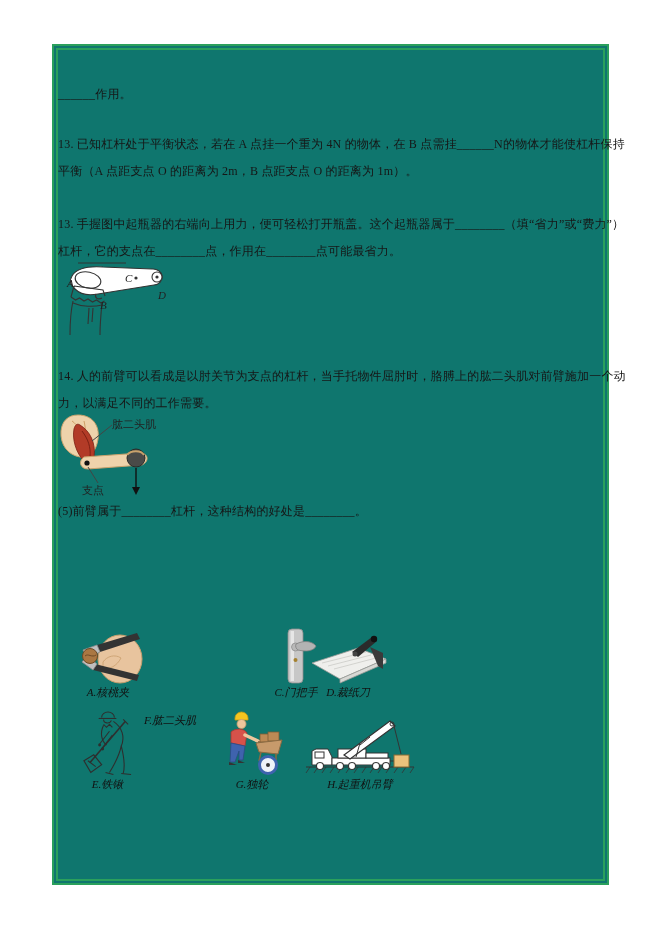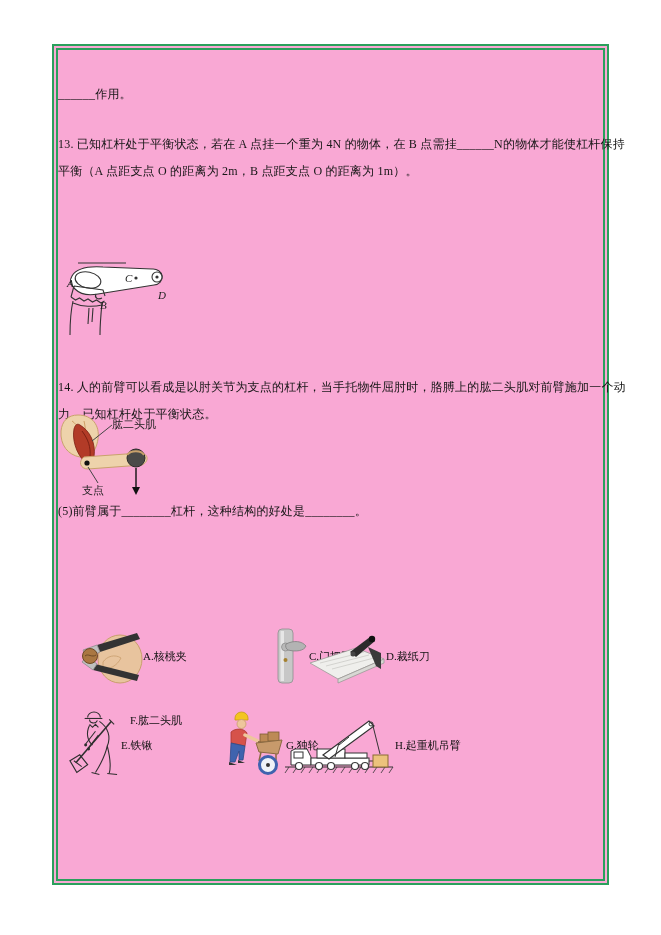--- a/index.html
+++ b/index.html
@@ -1,24 +1,24 @@
 <!DOCTYPE html>
 <html><head>
 <meta charset="utf-8">
 <style>
   html,body{margin:0;padding:0;background:#ffffff;}
   .page{position:relative;width:661px;height:935px;background:#ffffff;overflow:hidden;
         font-family:"Liberation Serif","DejaVu Serif",serif;color:#1b1b1b;}
   .frame{position:absolute;left:52px;top:44px;width:557px;height:841px;
-         border:6px double #2aa05c;box-sizing:border-box;background:#f9a8d4;}
+         border:6px double #2aa05c;box-sizing:border-box;background:#0f766e;}
   .tblock{position:absolute;left:0;width:545px;}
   .tline{font-size:12px;line-height:27px;white-space:nowrap;letter-spacing:.2px;color:#161616;}
   .fig{position:absolute;}
   .fig svg{display:block;}
-  .item{position:absolute;display:flex;flex-direction:row;align-items:center;}
+  .item{position:absolute;display:flex;flex-direction:column;font-style:italic;}
   .imgbox{display:flex;align-items:flex-end;justify-content:center;width:100%;}
   .row1 .imgbox{height:58px;}
   .row2 .imgbox{height:64px;}
   .itemlabel{font-size:11px;line-height:15px;color:#111;white-space:nowrap;text-align:center;}
   svg text{font-family:"Liberation Serif","DejaVu Serif",serif;}
   .figlabel{font-style:italic;}
 </style>
 </head>
 <body>
 
@@ -27,20 +27,24 @@
 
     <div class="tblock" style="top:31px">
       <div class="tline">______作用。</div>
     </div>
 
     <div class="tblock" style="top:81px">
       <div class="tline">13. 已知杠杆处于平衡状态，若在 A 点挂一个重为 4N 的物体，在 B 点需挂______N的物体才能使杠杆保持</div>
       <div class="tline">平衡（A 点距支点 O 的距离为 2m，B 点距支点 O 的距离为 1m）。</div>
     </div>
 
+    <div class="tblock" style="top:161px">
+      <div class="tline">13. 手握图中起瓶器的右端向上用力，便可轻松打开瓶盖。这个起瓶器属于________（填“省力”或“费力”）</div>
+      <div class="tline">杠杆，它的支点在________点，作用在________点可能最省力。</div>
+    </div>
 
     <div class="fig" style="left:0;top:206px">
       <svg width="120" height="82" viewBox="0 0 120 82">
         <g stroke="#333" fill="none" stroke-width="1.1">
           <line x1="20" y1="7" x2="68" y2="7"></line>
 
           <path d="M14,20 C18,13 30,10 45,11 L94,13 A8,7 0 1 1 96,29 L40,38 C30,40 22,38 17,33 C12,28 11,25 14,20 Z" fill="#ffffff"></path>
           <ellipse cx="30" cy="24" rx="13" ry="8" transform="rotate(12 30 24)" fill="#ffffff"></ellipse>
           <path d="M38,38 C36,42 40,44 44,42"></path>
 
@@ -59,23 +63,23 @@
         </g>
         <g fill="#222" font-size="11" class="figlabel">
           <text x="9" y="31">A</text>
           <text x="42" y="53">B</text>
           <text x="67" y="26">C</text>
           <text x="100" y="43">D</text>
         </g>
       </svg>
     </div>
 
-    <div class="tblock" style="top:324px">
+    <div class="tblock" style="top:313px">
       <div class="tline">14. 人的前臂可以看成是以肘关节为支点的杠杆，当手托物件屈肘时，胳膊上的肱二头肌对前臂施加一个动</div>
-      <div class="tline">力，已知杠杆处于平衡状态。</div>
+      <div class="tline">力，以满足不同的工作需要。</div>
     </div>
 
     <div class="fig" style="left:0;top:363px">
       <svg width="115" height="92" viewBox="0 0 115 92">
 
         <path d="M20,2 C34,2 42,12 40,26 C38,40 30,46 22,44 C10,42 2,32 3,18 C4,8 10,2 20,2 Z" fill="#eed3ab" stroke="#c9a26c" stroke-width="1"></path>
         <path d="M14,8 C20,12 24,20 22,30 M26,8 C28,16 28,24 24,34" stroke="#cf9f66" fill="none" stroke-width="1"></path>
 
         <path d="M22,12 C32,18 38,30 36,44 C35,50 30,52 26,48 C18,40 14,26 16,16 C17,12 19,10 22,12 Z" fill="#b23b27" stroke="#7c2013" stroke-width=".8"></path>
         <path d="M24,18 C30,26 33,34 32,44" stroke="#7c2013" fill="none" stroke-width="1"></path>
@@ -140,21 +144,21 @@
         <path d="M32,44 L78,24 L78,28 L32,48 Z" fill="#d8d8d4" stroke="#9a9a97" stroke-width=".8"></path>
         <path d="M62,12 L75,18 L75,34 L70,31 Z" fill="#3a3a3a"></path>
         <path d="M44,17 L64,2 L69,6 L50,22 Z" fill="#2b2b2b"></path>
         <circle cx="66" cy="4" r="3.2" fill="#111"></circle>
         <circle cx="47" cy="19" r="2.5" fill="#444"></circle>
       </svg>
         </div>
       <div class="itemlabel">D.裁纸刀</div>
     </div>
 
-    <div class="item row2" style="left:8px;top:663px;width:55px">
+    <div class="item row2" style="left:22px;top:663px;width:55px">
       <div class="imgbox">
           <svg width="56" height="66" viewBox="0 0 56 66">
         <g stroke="#2e2e2e" fill="none" stroke-width="1.1">
           <path d="M22,6 A6.5,5.5 0 0 1 35,6"></path>
           <line x1="19" y1="7" x2="37" y2="7"></line>
           <path d="M24,8 C24,12 30,13 32,9"></path>
           <path d="M24,13 l3,3 l3,-3 l3,3"></path>
           <path d="M34,10 C43,16 46,26 42,35"></path>
           <path d="M24,14 C20,22 22,30 27,34"></path>
           <path d="M30,20 L20,33 M33,24 L23,37"></path>
@@ -191,21 +195,21 @@
         <rect x="50" y="23" width="11" height="9" fill="#bd8a55" stroke="#7e5c36" stroke-width=".8"></rect>
         <path d="M38,34 L64,31 L60,45 L41,43 Z" fill="#c79a6b" stroke="#8a6a42" stroke-width="1"></path>
         <path d="M43,43 L41,52 M58,45 L58,51" stroke="#8a6a42" stroke-width="1.5"></path>
         <circle cx="50" cy="56" r="8.5" fill="#eef2f8" stroke="#3f63ae" stroke-width="3"></circle>
         <circle cx="50" cy="56" r="2" fill="#333"></circle>
       </svg>
         </div>
       <div class="itemlabel">G.独轮</div>
     </div>
 
-    <div class="item row2" style="left:225px;top:663px;width:112px">
+    <div class="item row2" style="left:246px;top:663px;width:112px">
       <div class="imgbox">
           <svg width="112" height="64" viewBox="0 0 112 64">
         <g stroke="#333" fill="none" stroke-width="1">
           <line x1="2" y1="54" x2="110" y2="54"></line>
           <path d="M6,54 l-4,6 M14,54 l-4,6 M22,54 l-4,6 M30,54 l-4,6 M38,54 l-4,6 M46,54 l-4,6 M54,54 l-4,6 M62,54 l-4,6 M70,54 l-4,6 M78,54 l-4,6 M86,54 l-4,6 M94,54 l-4,6 M102,54 l-4,6 M110,54 l-4,6" stroke-width=".8"></path>
           <path d="M8,52 L8,38 L12,36 L24,36 L28,44 L28,52 Z" fill="#fff"></path>
           <rect x="11" y="39" width="9" height="6" fill="#fff"></rect>
           <rect x="28" y="45" width="58" height="7" fill="#fff"></rect>
           <rect x="34" y="36" width="28" height="9" fill="#fff"></rect>
           <rect x="62" y="40" width="22" height="5" fill="#fff"></rect>

